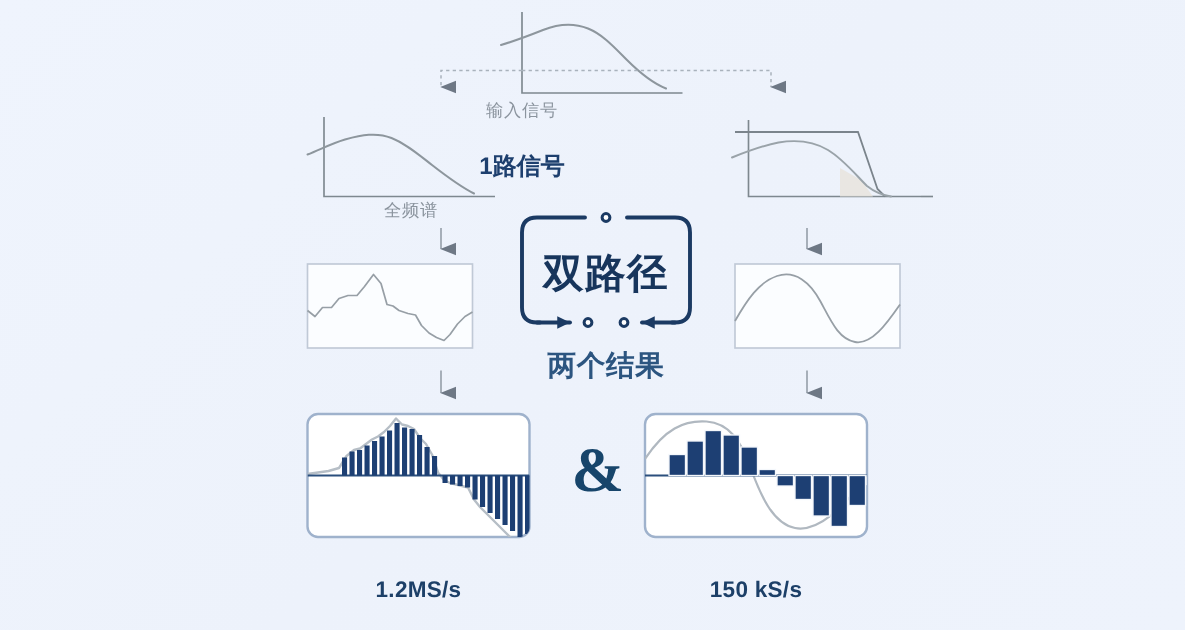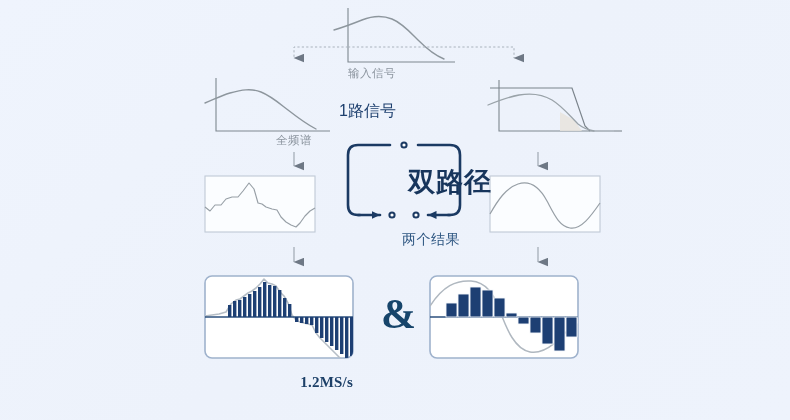--- a/index.html
+++ b/index.html
@@ -16,43 +16,43 @@
     position: relative;
     width: 790px; height: 420px;
     background: linear-gradient(135deg, #eff4fd 0%, #edf2fb 50%, #eef3fc 100%);
   }
   #stage > svg.layer {
     position: absolute; left: 0; top: 0;
     width: 790px; height: 420px;
   }
   .lbl {
     position: absolute;
-    text-align: right;
+    text-align: center;
     white-space: nowrap;
     pointer-events: none;
   }
   .lbl-grey {
     color: #8b949e;
     font-size: 11.5px;
     letter-spacing: 0.5px;
   }
   .lbl-navy {
     color: #1d3f6e;
-    font-weight: normal;
+    font-weight: bold;
   }
   .lbl-centerbig {
     color: #17355c;
     font-size: 27px;
     font-weight: bold;
     letter-spacing: 1px;
   }
   .lbl-sub {
     color: #2c5580;
-    font-size: 14px;
-    font-weight: normal;
+    font-size: 19px;
+    font-weight: bold;
     letter-spacing: 0.5px;
   }
   .lbl-rate {
     color: #1d4068;
     font-size: 15px;
     font-weight: bold;
     letter-spacing: 0.2px;
   }
   .amp {
     position: absolute;
@@ -238,22 +238,23 @@
     </g>
   </svg>
 
   <div class="lbl lbl-grey" style="left:300px; top:66px; width:96px;">输入信号</div>
 
   <div class="lbl lbl-navy" style="left:300px; top:101px; width:96px; font-size:16px;">1路信号</div>
 
   <div class="lbl lbl-grey" style="left:236px; top:133px; width:76px;">全频谱</div>
 
 
-  <div class="lbl lbl-centerbig" style="left:348px; top:164px; width:112px;padding-left:32px;">双路径</div>
+  <div class="lbl lbl-centerbig" style="left:348px; top:164px; width:112px;">双路径</div>
 
   <div class="lbl lbl-sub" style="left:348px; top:231px; width:112px;">两个结果</div>
 
   <div class="amp" style="left:381px; top:293px;">&amp;</div>
 
-  <div class="lbl lbl-rate" style="left:205px; top:374px; width:148px;font-family:Liberation Serif, serif;">1.2MS/s</div>
-
+  <div class="lbl lbl-rate" style="left:205px; top:385px; width:148px;">1.2MS/s</div>
+
+  <div class="lbl lbl-rate" style="left:430px; top:385px; width:148px;">150 kS/s</div>
 
 </div>
 
 </body></html>

